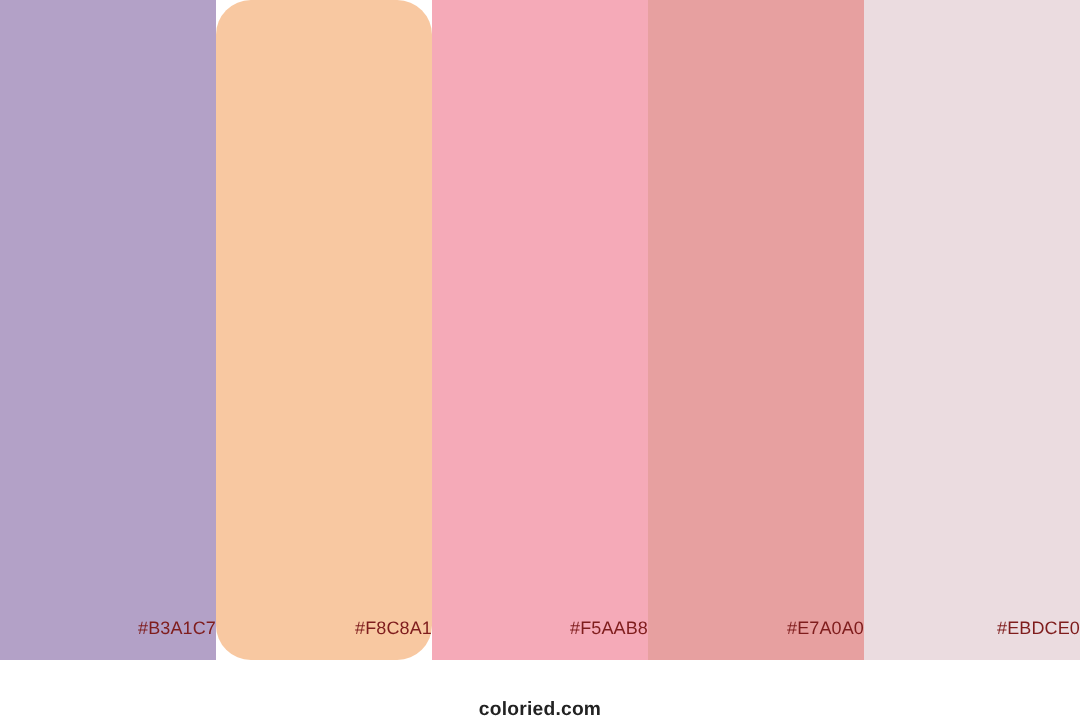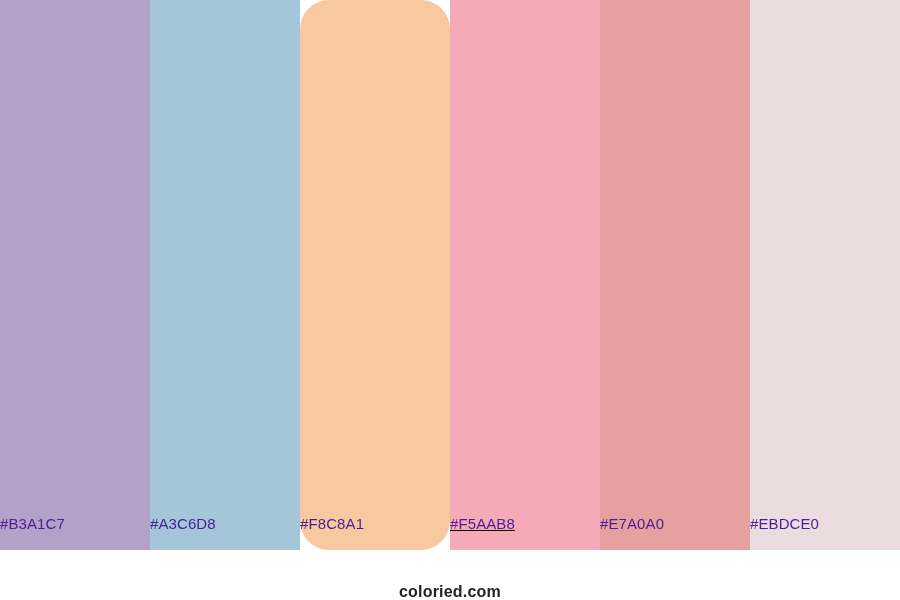--- a/index.html
+++ b/index.html
@@ -30,25 +30,25 @@
     flex: 1 1 0;
     height: 100%;
     position: relative;
     display: flex;
     align-items: flex-end;
     justify-content: center;
   }
   .swatch-label {
     display: block;
     width: 100%;
-    text-align: left;
+    text-align: right;
     font-family: "Liberation Sans", sans-serif;
     font-size: 15px;
     line-height: 1;
-    color: #4c1d95;
+    color: #7f1d1d;
     letter-spacing: 0.1px;
     padding-bottom: 19px;
     white-space: nowrap;
   }
   .footer-bar {
     width: 900px;
     height: 50px;
     background: #ffffff;
     display: flex;
     align-items: flex-end;
@@ -67,31 +67,28 @@
 <body>
 
 <div class="palette-page">
 
   <div class="swatch-strip">
 
     <div class="swatch" style="background-color: rgb(179, 161, 199);">
       <span class="swatch-label">#B3A1C7</span>
     </div>
 
-    <div class="swatch" style="background-color: rgb(163, 198, 216);">
-      <span class="swatch-label">#A3C6D8</span>
-    </div>
 
 
 
     <div class="swatch" style="background-color: rgb(248, 200, 161); border-radius: 29px;">
       <span class="swatch-label">#F8C8A1</span>
     </div>
 
-    <div class="swatch" style="background-color: rgb(245, 170, 184); text-decoration: underline;">
+    <div class="swatch" style="background-color: rgb(245, 170, 184);">
       <span class="swatch-label">#F5AAB8</span>
     </div>
 
     <div class="swatch" style="background-color: rgb(231, 160, 160);">
       <span class="swatch-label">#E7A0A0</span>
     </div>
 
     <div class="swatch" style="background-color: rgb(235, 220, 224);">
       <span class="swatch-label">#EBDCE0</span>
     </div>

